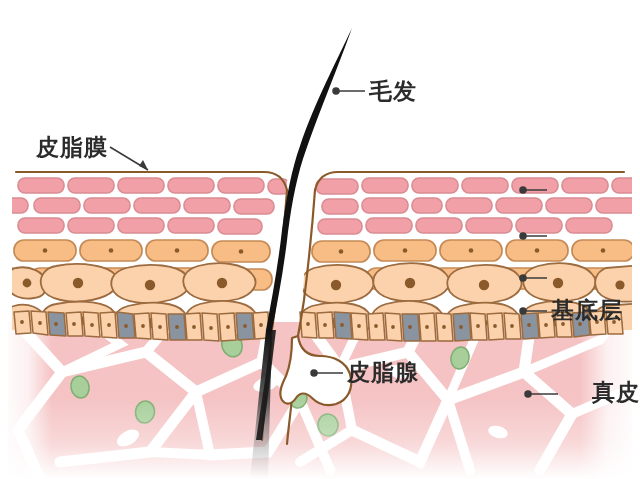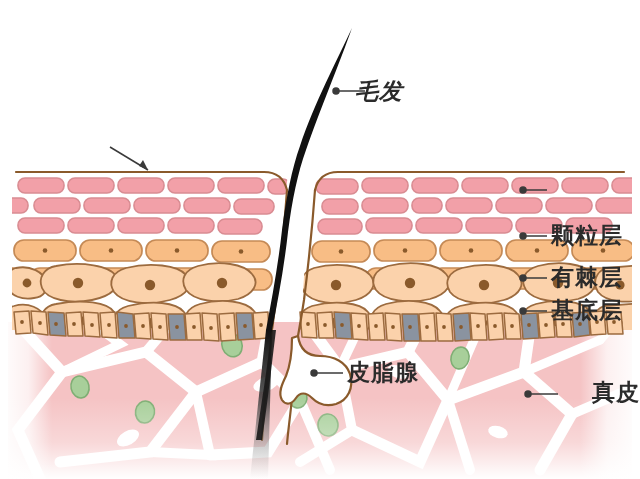--- a/index.html
+++ b/index.html
@@ -32,21 +32,21 @@
   .label-text {
     position: absolute;
     font-family: "DejaVu Sans", "Liberation Sans", sans-serif;
     font-size: 23px;
     font-weight: 700;
     color: #2b2b2b;
     white-space: nowrap;
     letter-spacing: 1px;
     line-height: 1;
   }
-  .lbl-hair       { left: 355px; top: 80px; font-style: italic; }
+  .lbl-hair       { left: 369px; top: 80px; }
   .lbl-sebumfilm  { left: 36px;  top: 136px; }
   .lbl-corneum    { left: 551px; top: 177px; }
   .lbl-granular   { left: 551px; top: 224px; }
   .lbl-spinous    { left: 551px; top: 266px; }
   .lbl-basal      { left: 551px; top: 299px; }
   .lbl-sebgland   { left: 347px; top: 361px; }
   .lbl-dermis     { left: 592px; top: 381px; }
 </style>
 </head>
 <body>
@@ -460,19 +460,18 @@
 
       <line x1="343" y1="373" x2="316" y2="373"></line>
       <circle cx="314" cy="373" r="3"></circle>
 
       <line x1="558" y1="394" x2="530" y2="394"></line>
       <circle cx="528" cy="394" r="3"></circle>
     </g>
   </svg>
 
   <div class="label-text lbl-hair">毛发</div>
-  <div class="label-text lbl-granular">颗粒层</div>
-  <div class="label-text lbl-spinous">有棘层</div>
+  <div class="label-text lbl-sebumfilm">皮脂膜</div>
   <div class="label-text lbl-sebgland">皮脂腺</div>
   <div class="label-text lbl-basal">基底层</div>
   <div class="label-text lbl-dermis">真皮</div>
 
 </div>
 
 </body></html>

